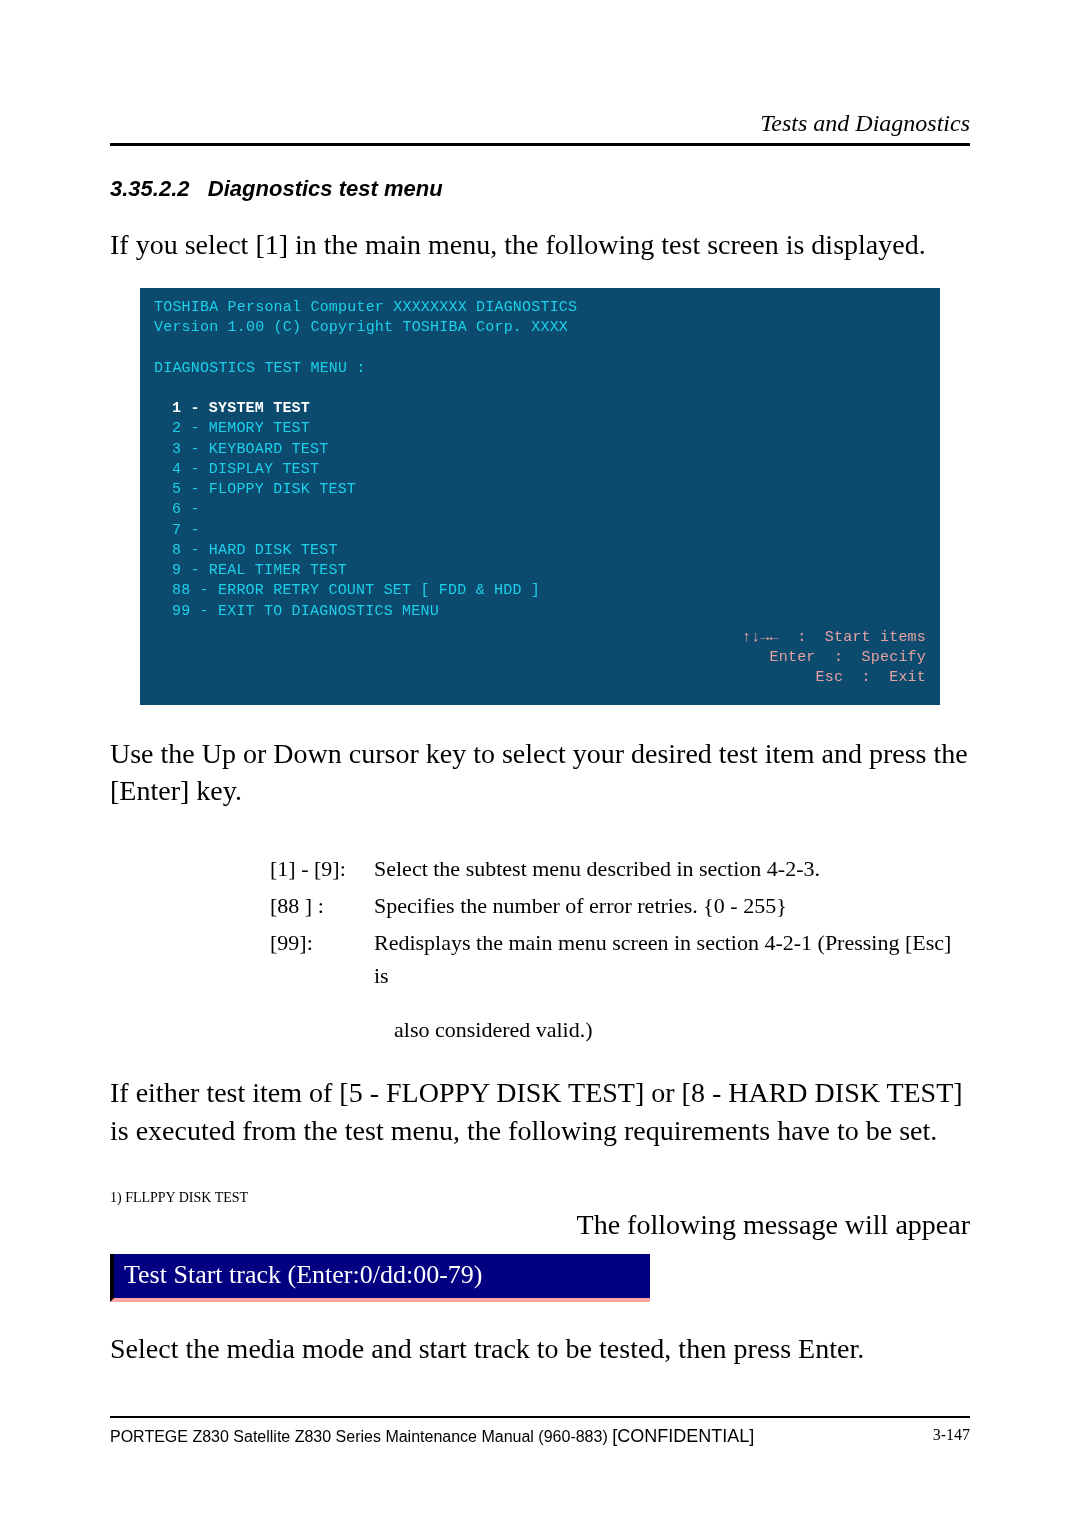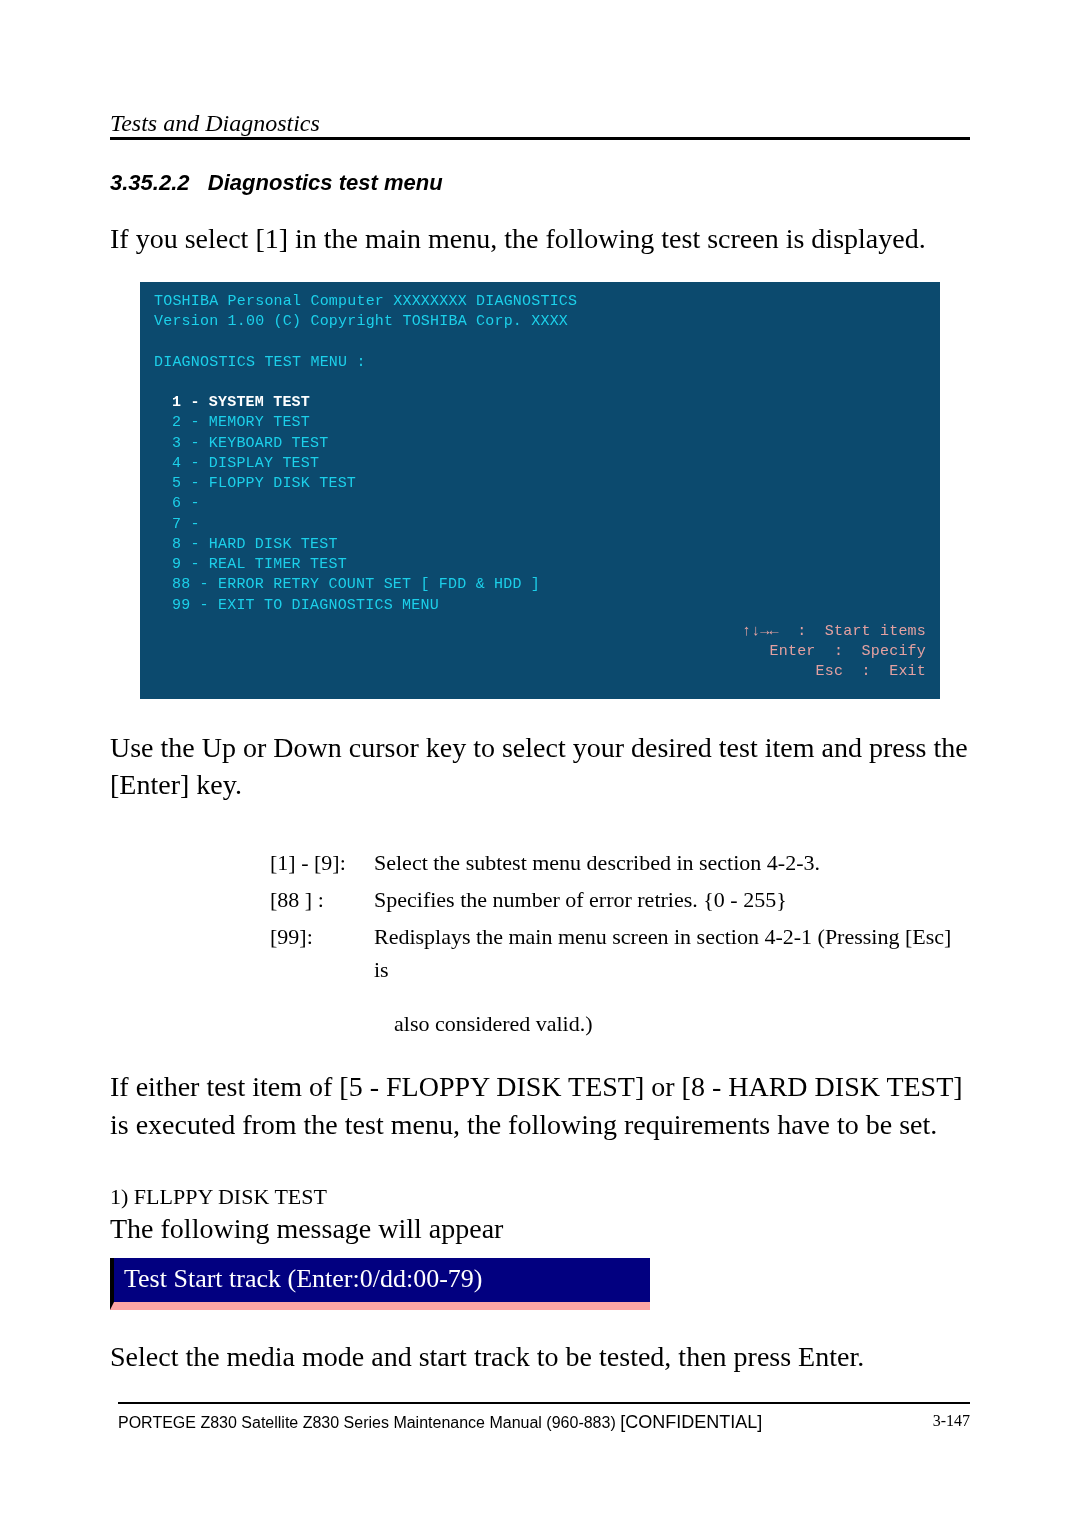--- a/index.html
+++ b/index.html
@@ -11,23 +11,24 @@
   }
   .page {
     width: 1080px;
     height: 1527px;
     box-sizing: border-box;
     padding: 110px 110px 60px 110px;
     position: relative;
     background: #fff;
   }
   .chapter-header {
-    text-align: left;
+    text-align: right;
     font-style: italic;
     font-size: 24px;
+    margin-bottom: 6px;
   }
   .hr-top {
     border: none;
     border-top: 3px solid #000;
     margin: 0 0 30px 0;
   }
   .section-heading {
     font-family: Arial, Helvetica, sans-serif;
     font-weight: bold;
     font-size: 22px;
@@ -68,42 +69,41 @@
   .info-list {
     margin: 0 0 28px 160px;
     font-size: 22px;
     line-height: 1.5;
   }
   .info-row { display: flex; margin-bottom: 4px; }
   .info-key { width: 100px; flex: 0 0 auto; }
   .info-val { flex: 1 1 auto; padding-left: 4px;}
   .info-val-cont { margin-left: 124px; margin-top: 21px; }
   .subhead {
-    font-size: 22px;
+    font-size: 14px;
     margin-top: 40px;
     margin-bottom: 0;
   }
   .track-bar {
     width: 540px;
     background: #020080;
     color: #ffffff;
     font-family: "Times New Roman", Times, serif;
     font-size: 26px;
     padding: 6px 10px 8px 10px;
     box-sizing: border-box;
     border-left: 4px solid #000;
-    border-bottom: 8px solid #fca5a5;
+    border-bottom: 4px solid #fca5a5;
     margin: 10px 0 28px 0;
   }
   .footer {
     position: absolute;
     left: 110px;
     right: 110px;
-    bottom: 94px;
-    margin-left: 8px;
+    bottom: 80px;
   }
   .hr-bottom {
     border: none;
     border-top: 2px solid #000;
     margin: 0 0 8px 0;
   }
   .footer-line {
     display: flex;
     justify-content: space-between;
     font-size: 18px;
@@ -168,21 +168,21 @@
     <div class="info-row">
       <div class="info-key">[99]:</div>
       <div class="info-val">Redisplays the main menu screen in section 4-2-1 (Pressing [Esc] is</div>
     </div>
     <div class="info-val-cont">also considered valid.)</div>
   </div>
 
   <div class="body-text">If either test item of [5 - FLOPPY DISK TEST] or [8 - HARD DISK TEST] is executed from the test menu, the following requirements have to be set.</div>
 
   <div class="subhead">1) FLLPPY DISK TEST</div>
-  <div class="body-text" style="margin-bottom:10px;">The following message will appear</div>
+  <div class="body-text" style="margin-bottom:10px;text-align:right;">The following message will appear</div>
 
   <div class="track-bar">Test Start track (Enter:0/dd:00-79)</div>
 
   <div class="body-text">Select the media mode and start track to be tested, then press Enter.</div>
 
   <div class="footer">
     <hr class="hr-bottom">
     <div class="footer-line">
       <span class="footer-left">
         <span>PORTEGE Z830 Satellite Z830 Series Maintenance Manual (960-883) </span><span class="conf">[CONFIDENTIAL]</span>

